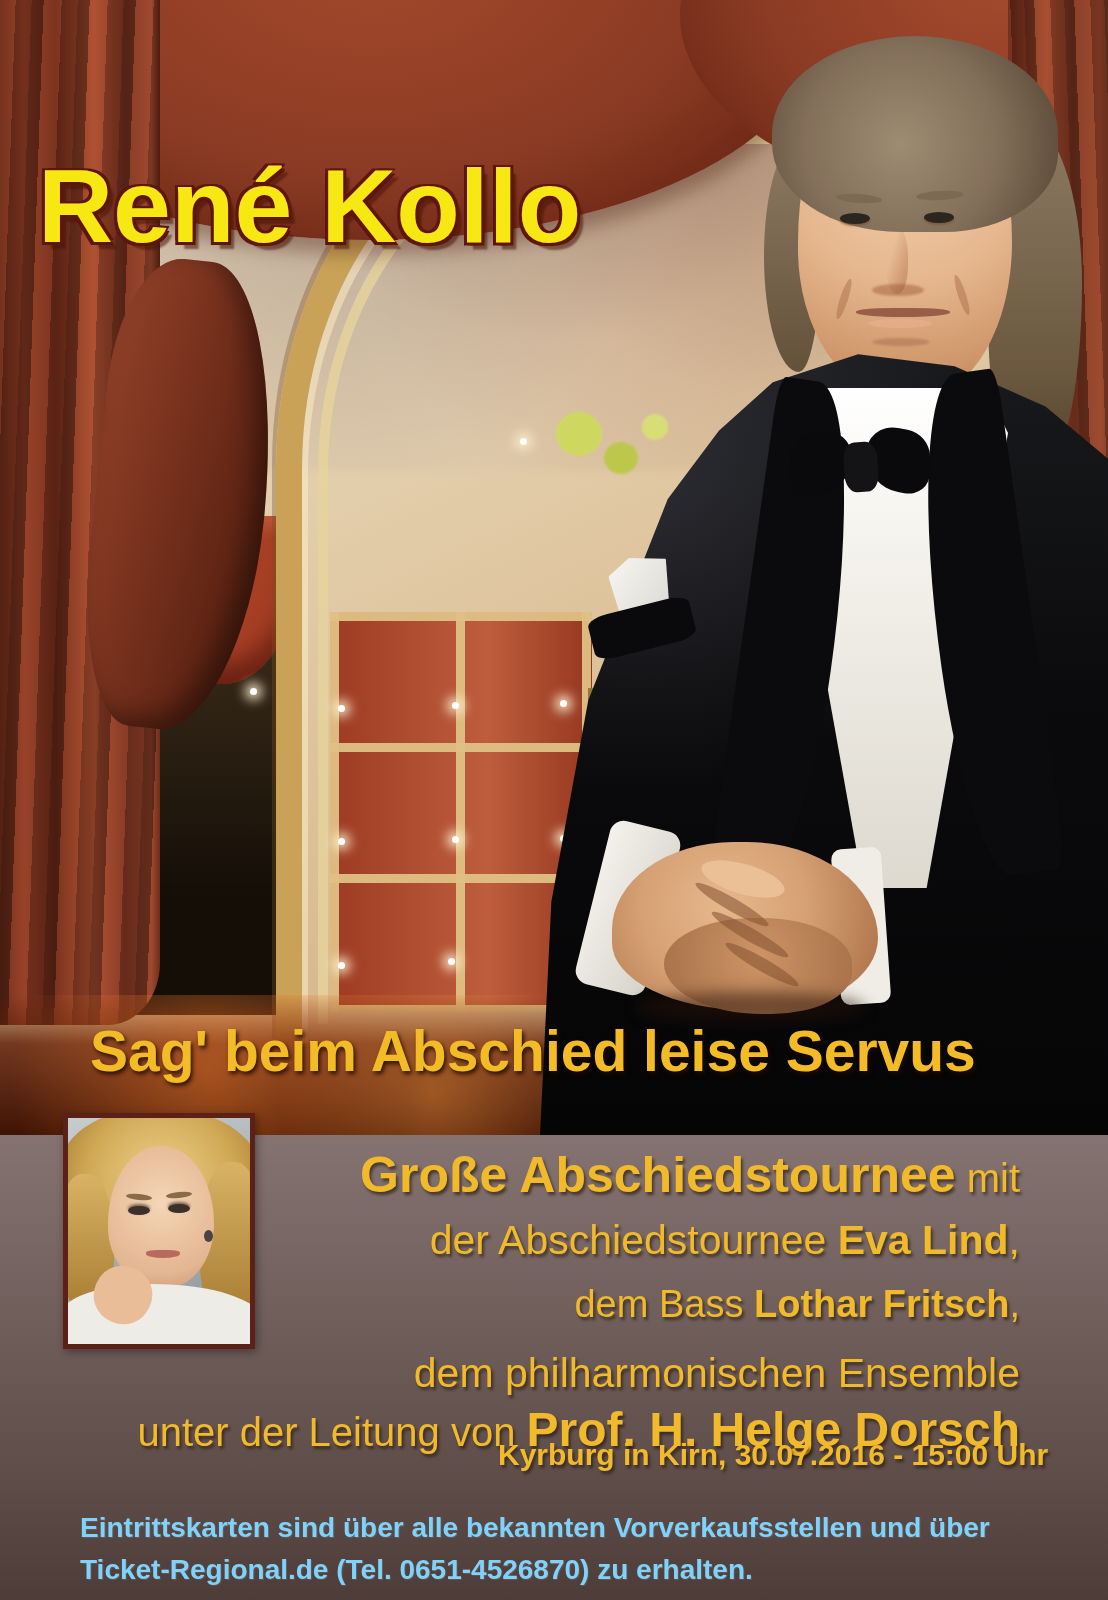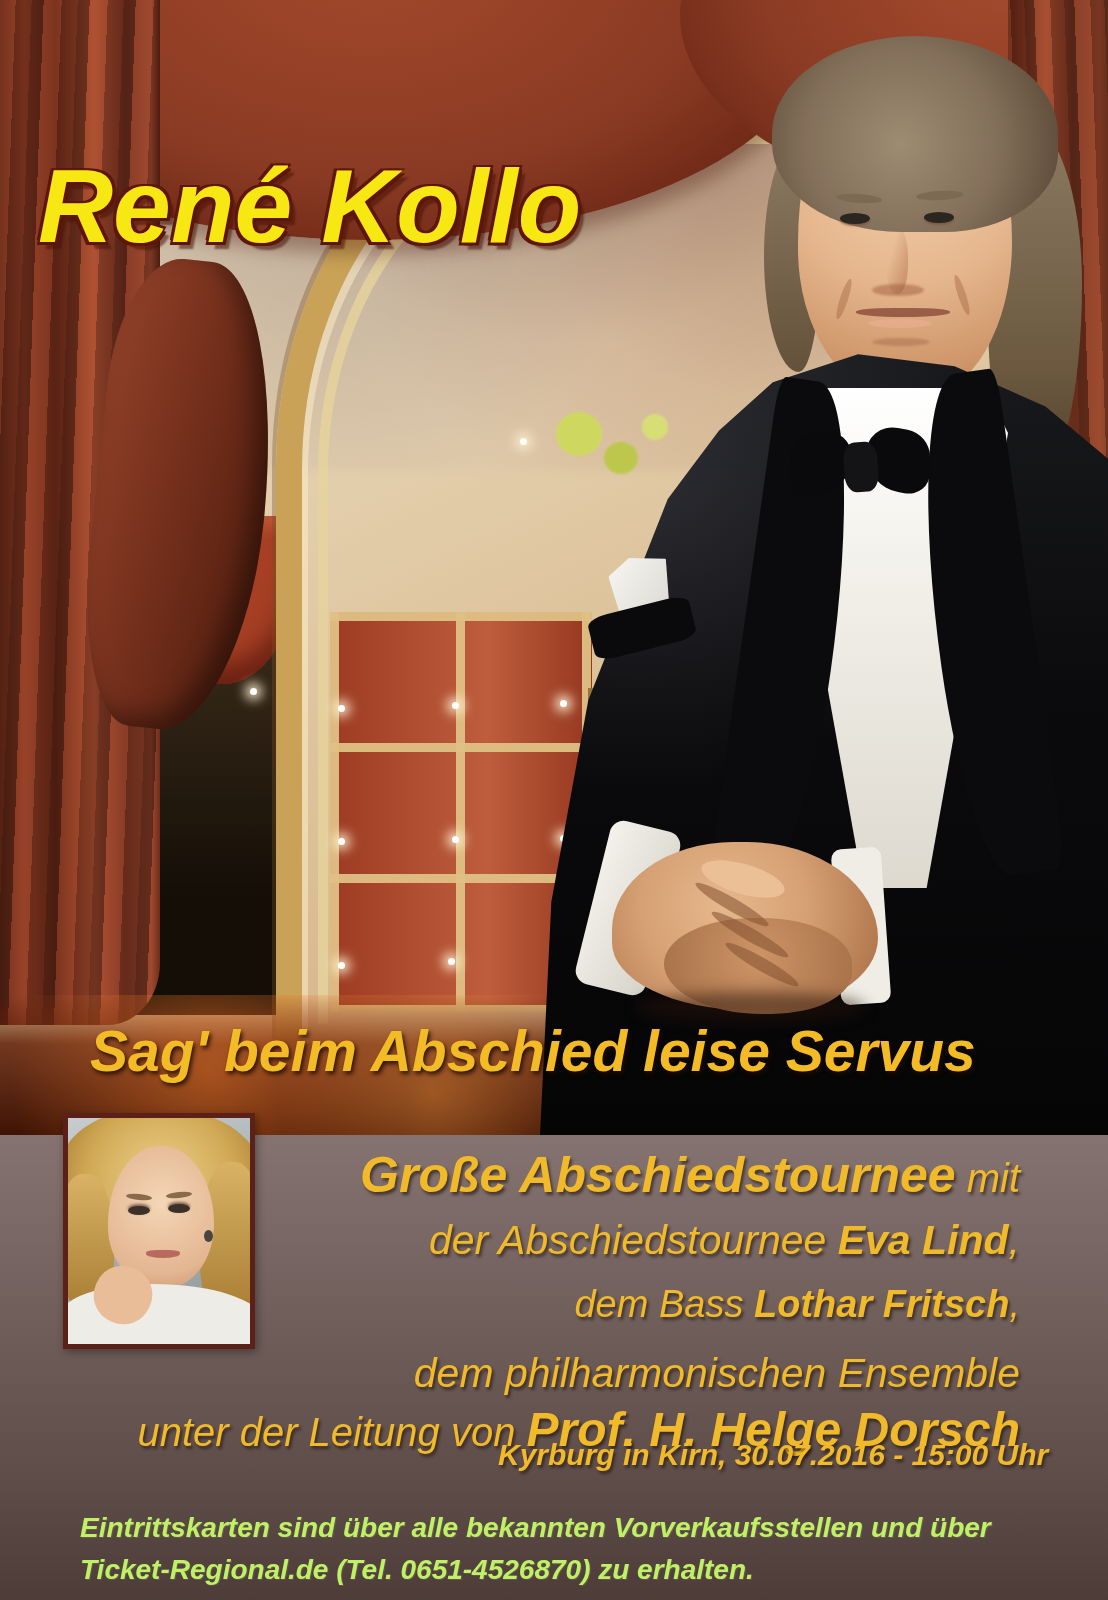--- a/index.html
+++ b/index.html
@@ -164,21 +164,21 @@
   .eva-brow-r{left:98px;top:74px;width:26px;height:6px;background:#8a6a4a;border-radius:50%;transform:rotate(-6deg);}
   .eva-eye-l{left:60px;top:88px;width:22px;height:9px;background:#3c3128;border-radius:50%;
     box-shadow:0 -2px 3px rgba(90,70,60,.8);}
   .eva-eye-r{left:100px;top:86px;width:22px;height:9px;background:#3c3128;border-radius:50%;
     box-shadow:0 -2px 3px rgba(90,70,60,.8);}
   .eva-mouth{left:78px;top:132px;width:34px;height:8px;background:#b96a5e;border-radius:40% 40% 60% 60%;}
   .eva-earring{left:136px;top:112px;width:9px;height:12px;background:#4a4440;border-radius:50%;}
   .eva-hand{left:26px;top:148px;width:58px;height:58px;background:#e9bd97;border-radius:48%;transform:rotate(24deg);}
   .eva-top{left:-6px;top:166px;width:200px;height:66px;background:#eeece7;border-radius:45% 55% 0 0;}
   
-  .txt{position:absolute;white-space:nowrap;font-style:italic;z-index:20;margin:0;}
+  .txt{position:absolute;white-space:nowrap;z-index:20;margin:0;}
   .title{left:38px;top:152px;font-size:104px;font-weight:700;line-height:1.05;
     color:#f7e713;
     text-shadow:-3px -2px 0 #5f150b, 3px -2px 0 #5f150b, -3px 3px 0 #5f150b,
       3px 3px 0 #5f150b, 6px 7px 2px rgba(70,20,8,.55);}
   .subtitle{left:42px;top:298px;font-size:60px;font-weight:700;color:#6e1c13;
     text-shadow:1px 2px 2px rgba(255,250,240,.35);}
   .motto{left:90px;top:1018px;font-size:57px;font-weight:700;color:#f3bc27;
     text-shadow:2px 3px 4px rgba(30,10,5,.85);}
   .gold{color:#f0ba2a;text-shadow:2px 3px 3px rgba(25,12,8,.55);}
   .tour-line{right:88px;text-align:right;}
@@ -186,21 +186,21 @@
   .tl1 .small{font-size:40px;font-weight:400;}
   .tl2{top:1217px;font-size:41px;font-weight:400;}
   .tl3{top:1283px;font-size:38px;font-weight:400;}
   .tl4{top:1350px;font-size:41px;font-weight:400;}
   .tl5{top:1402px;font-size:40px;font-weight:400;}
   .tl5 .big{font-size:48px;}
   .bold{font-weight:700;}
   .sched{font-size:30px;font-weight:700;}
   .sched-label{left:180px;top:1440px;}
   .sched-event{left:498px;top:1438px;}
-  .footer-line{font-size:28px;font-weight:700;color:#bef264;left:80px;
+  .footer-line{font-size:28px;font-weight:700;color:#7dd3fc;left:80px;
     text-shadow:1px 1px 1px rgba(255,240,230,.12);}
   .fl1{top:1512px;}
   .fl2{top:1554px;}
 </style>
 </head>
 <body>
 
 <div class="poster">
 
   <div class="photo">

